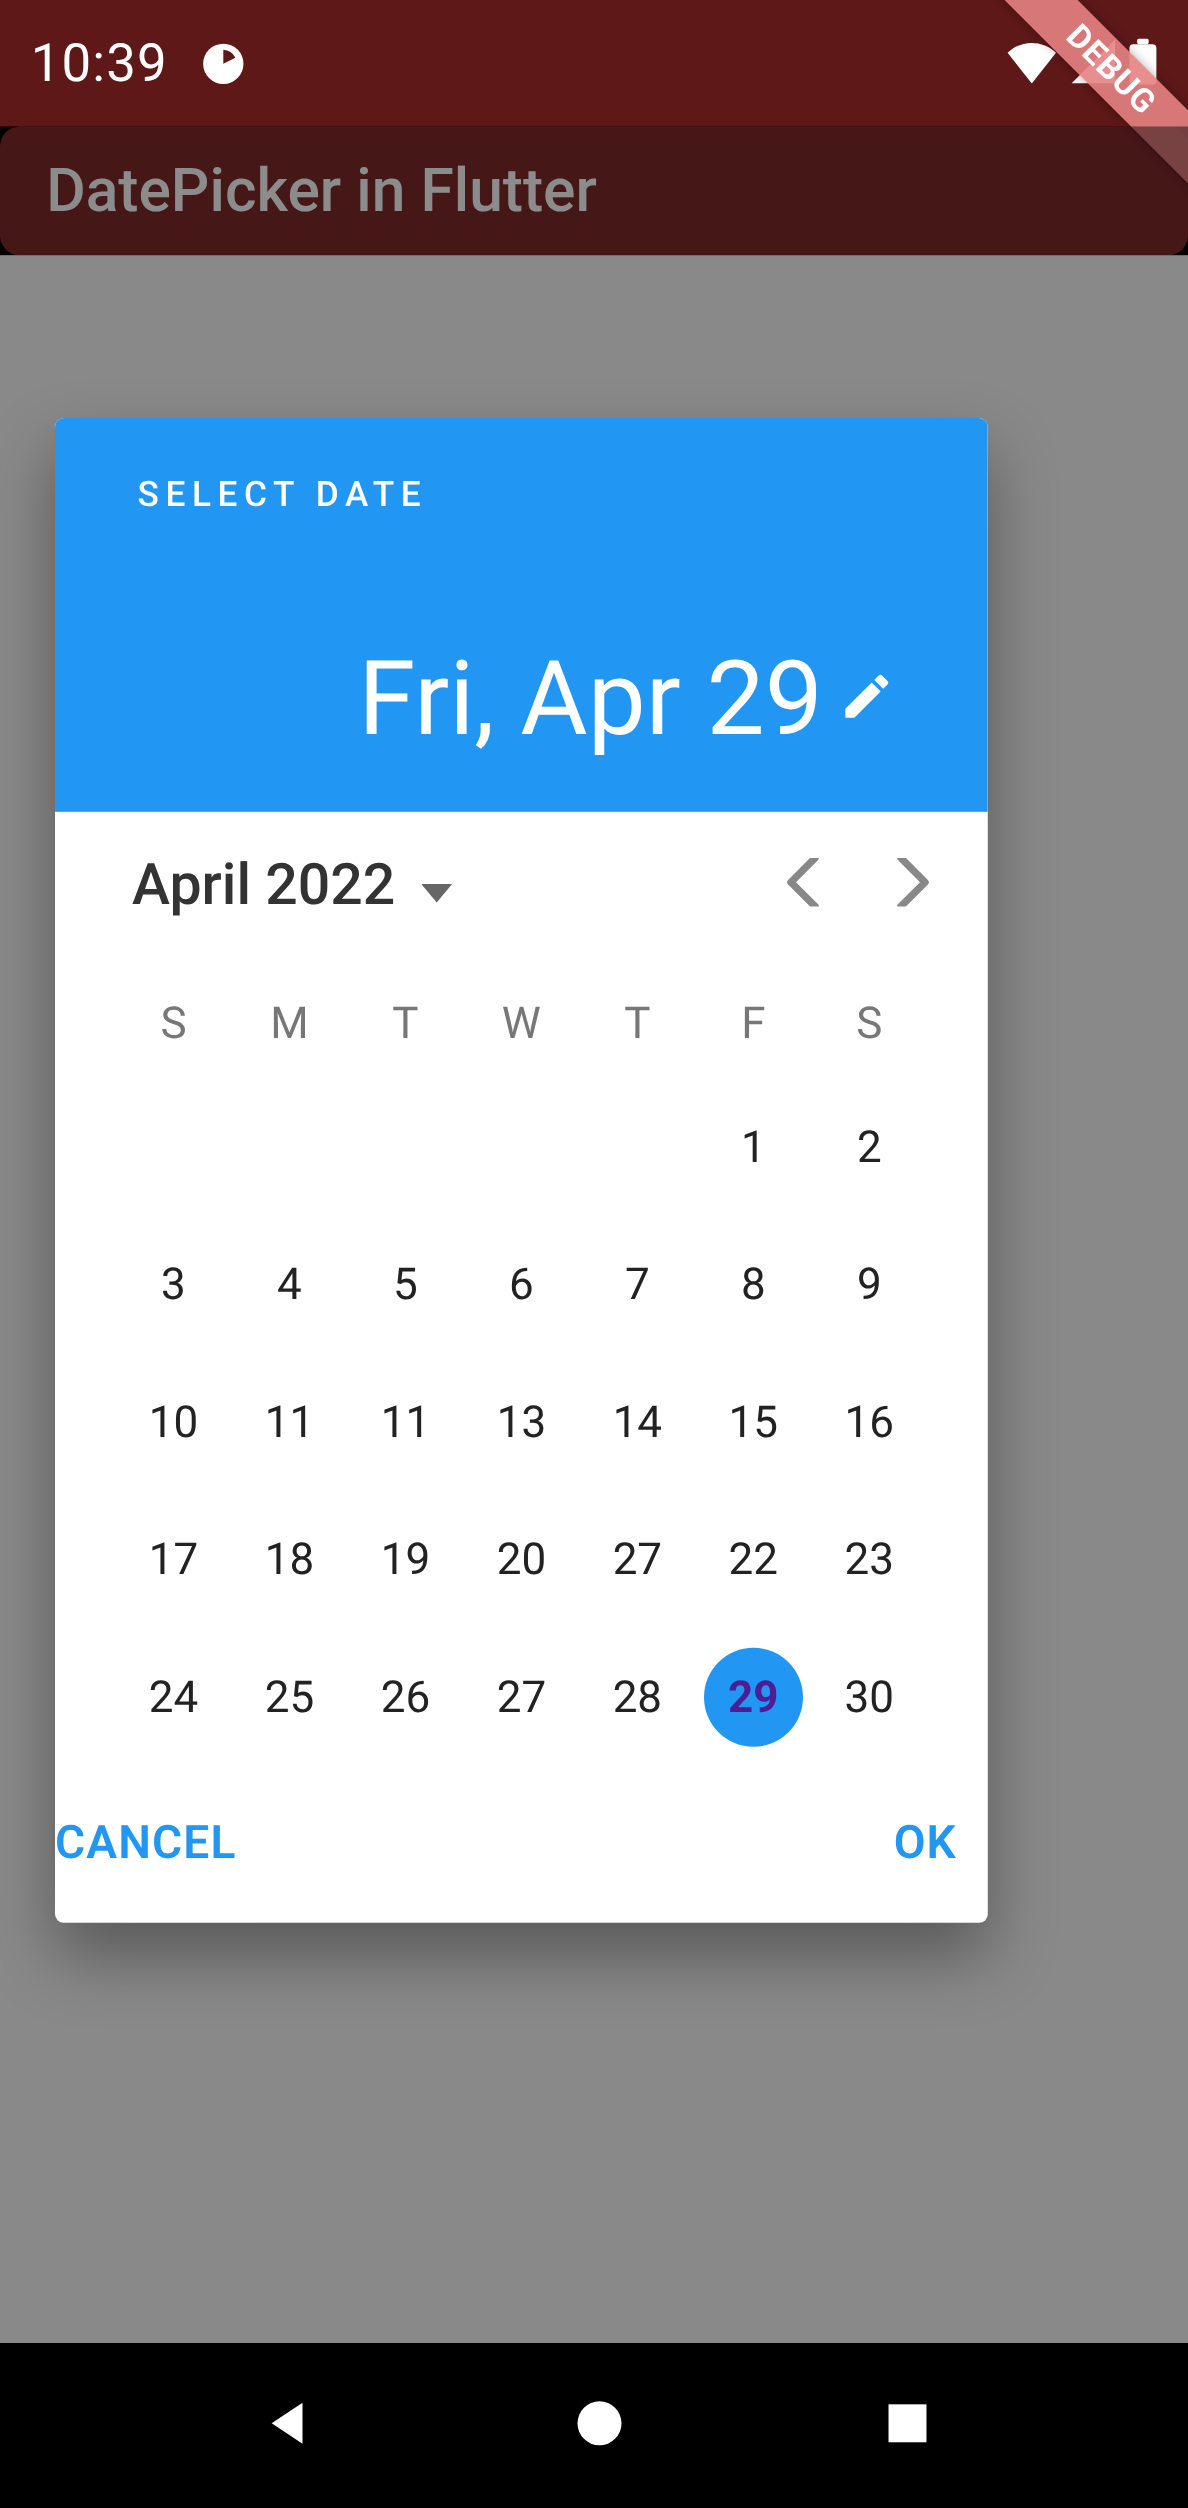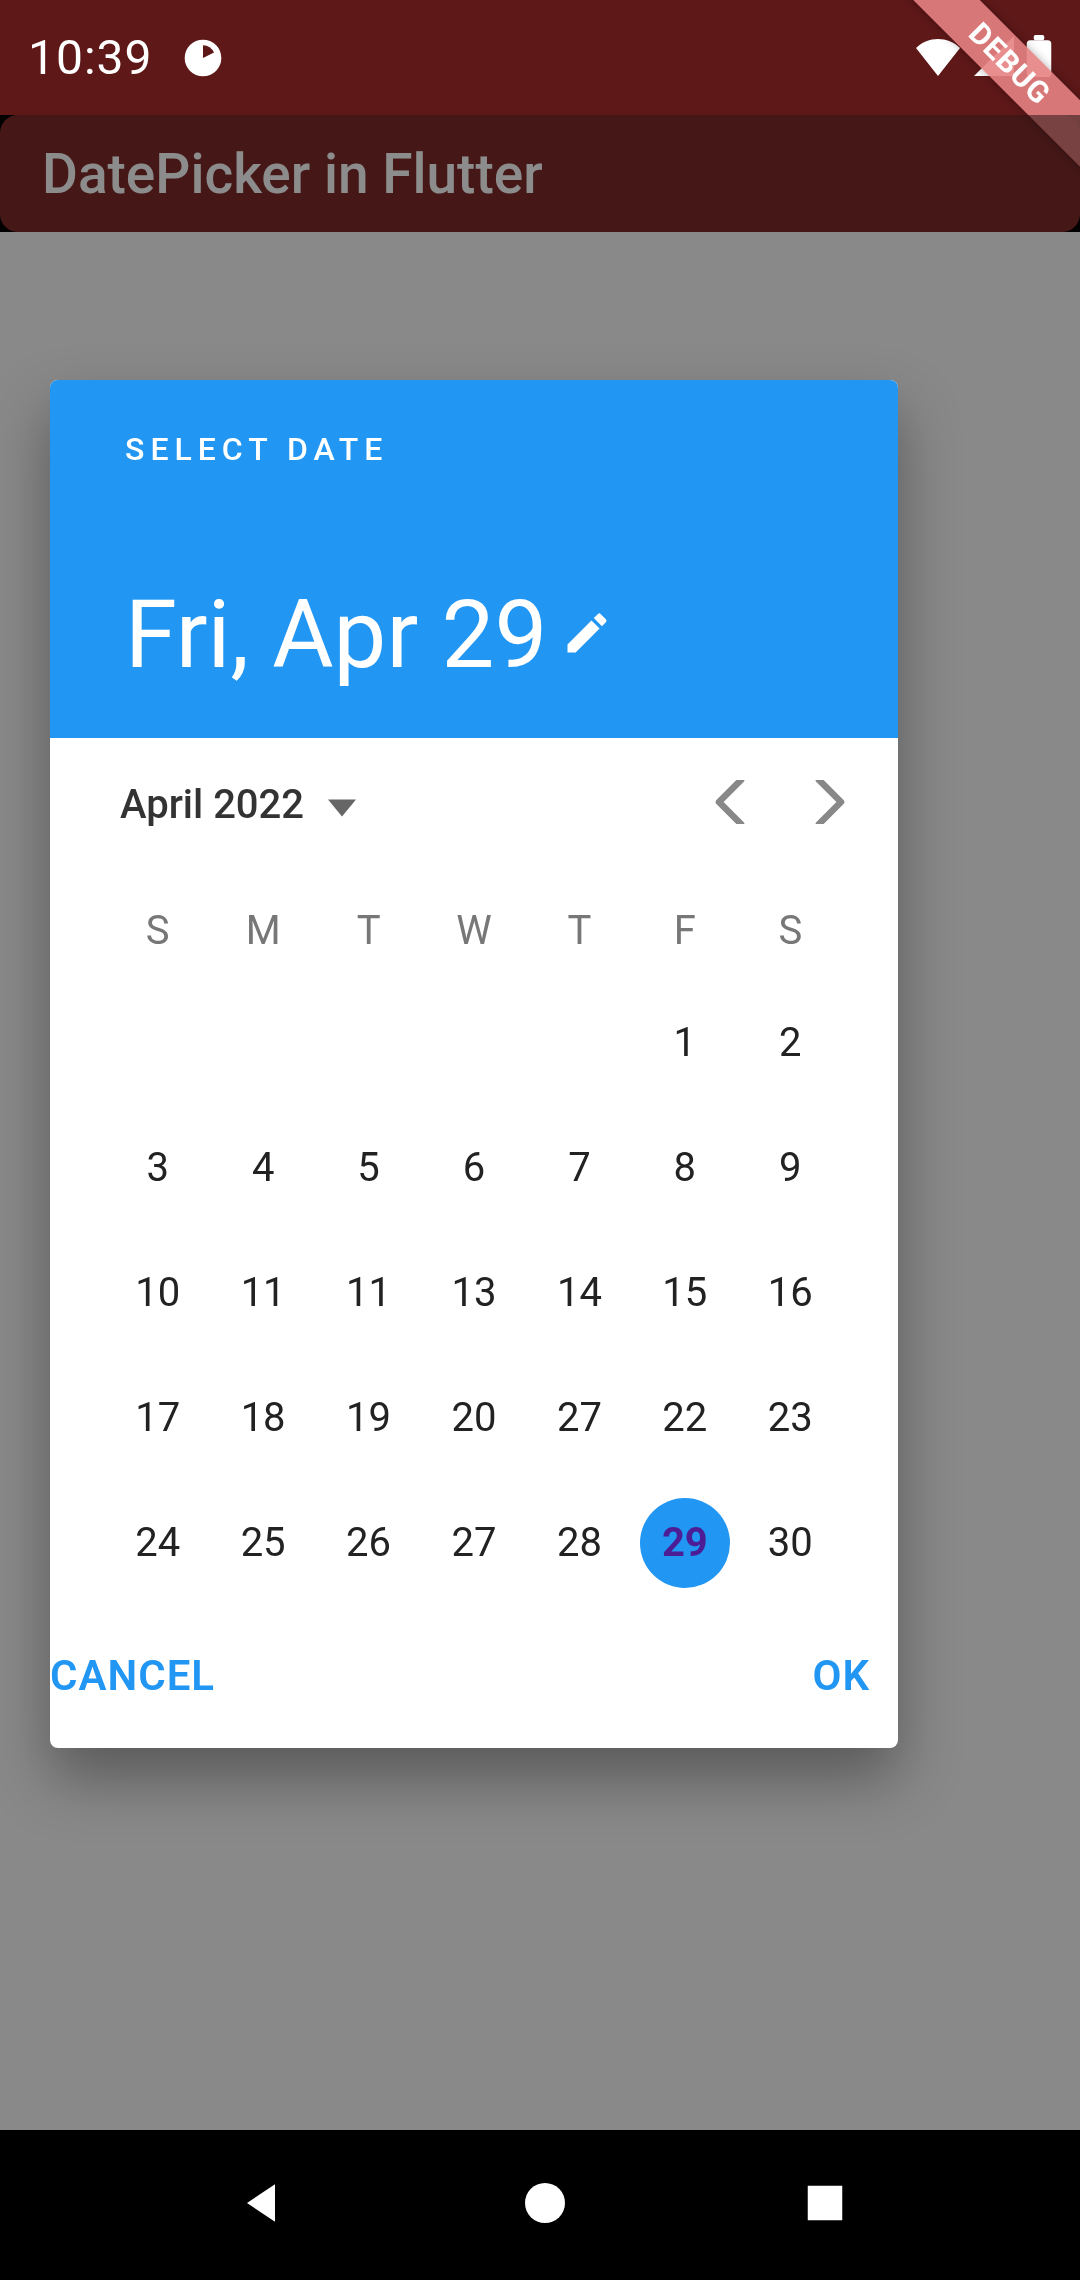--- a/index.html
+++ b/index.html
@@ -103,39 +103,39 @@
     padding: 50px 70px 48px 75px;
   }
   .dialog-header .label {
     font-size: 32px;
     letter-spacing: 6px;
     font-weight: 500;
   }
   .dialog-header .selected-row {
     display: flex;
     align-items: center;
-    justify-content: flex-start;
+    justify-content: flex-end;
     margin-top: 112px;
   }
   .dialog-header .selected-date {
     font-size: 94px;
     font-weight: 400;
   }
   .edit-btn {
     width: 80px; height: 80px;
     display: flex; align-items: center; justify-content: center;
   }
 
   .month-nav {
     display: flex;
     align-items: center;
     padding: 26px 18px 26px 70px;
   }
   .month-label {
-    font-size: 40px;
+    font-size: 52px;
     font-weight: 500;
     color: #333;
     display: flex;
     align-items: flex-start;
     gap: 24px;
   }
   .month-nav .spacer { flex: 1; }
   .nav-btn {
     width: 100px; height: 80px;
     display: flex; align-items: center; justify-content: center;

